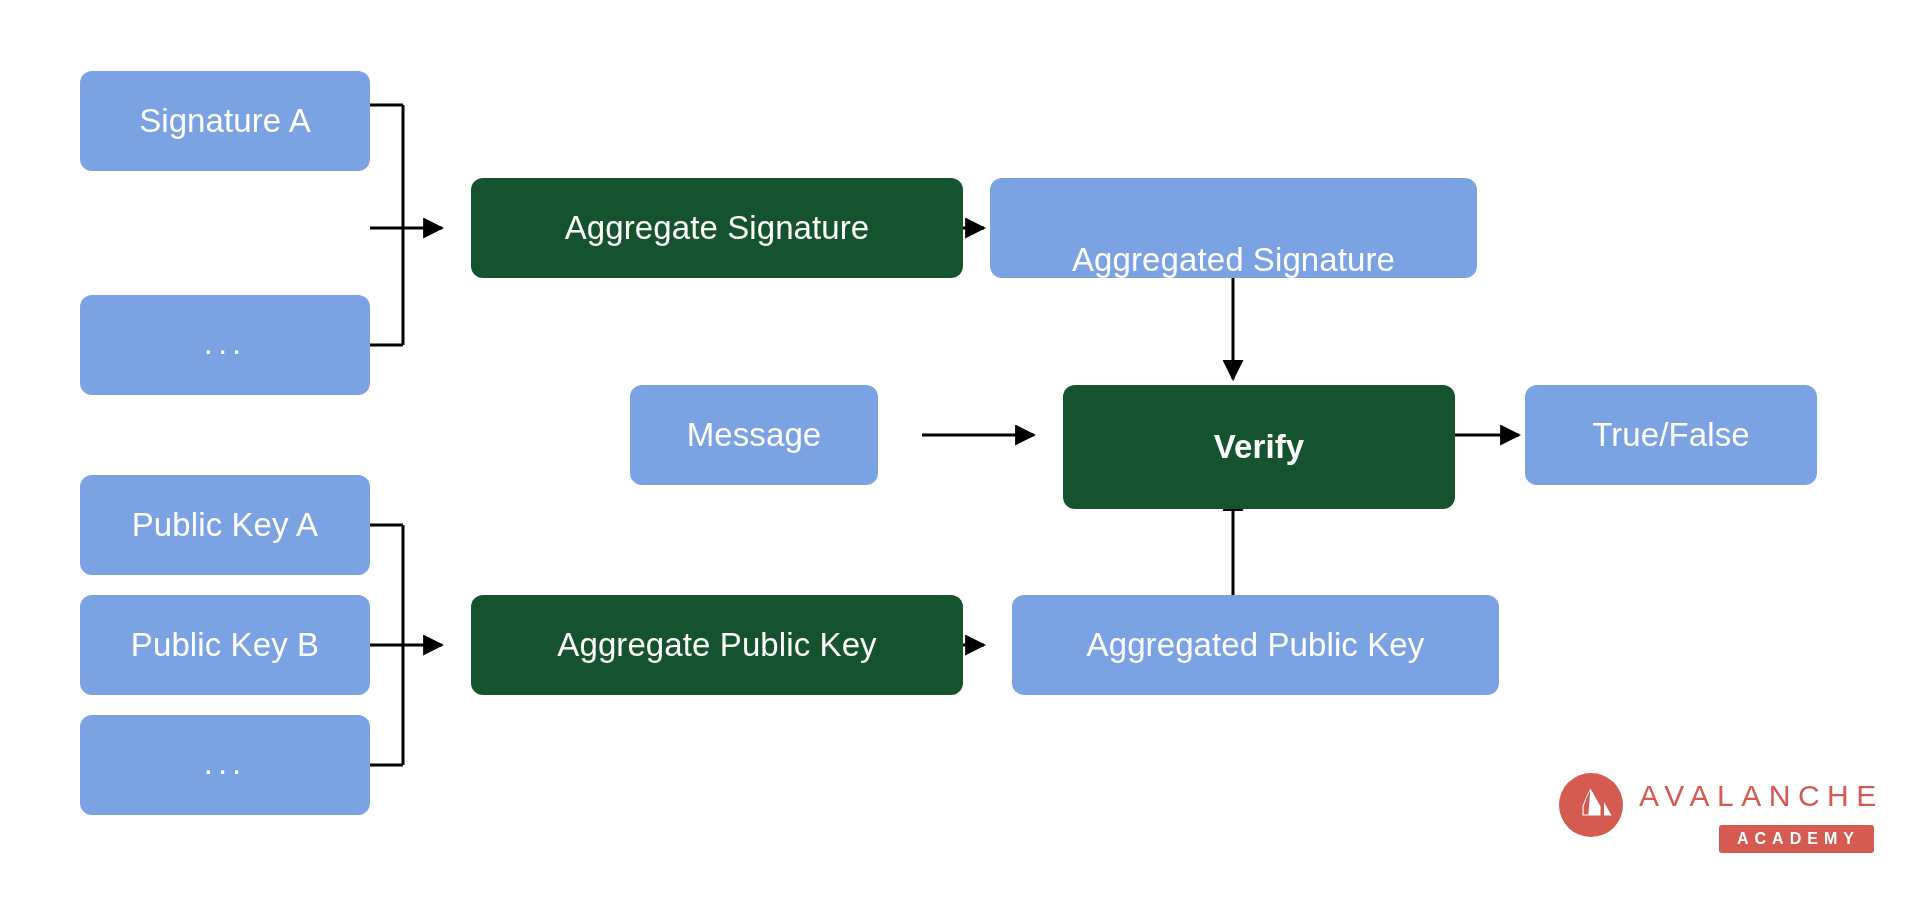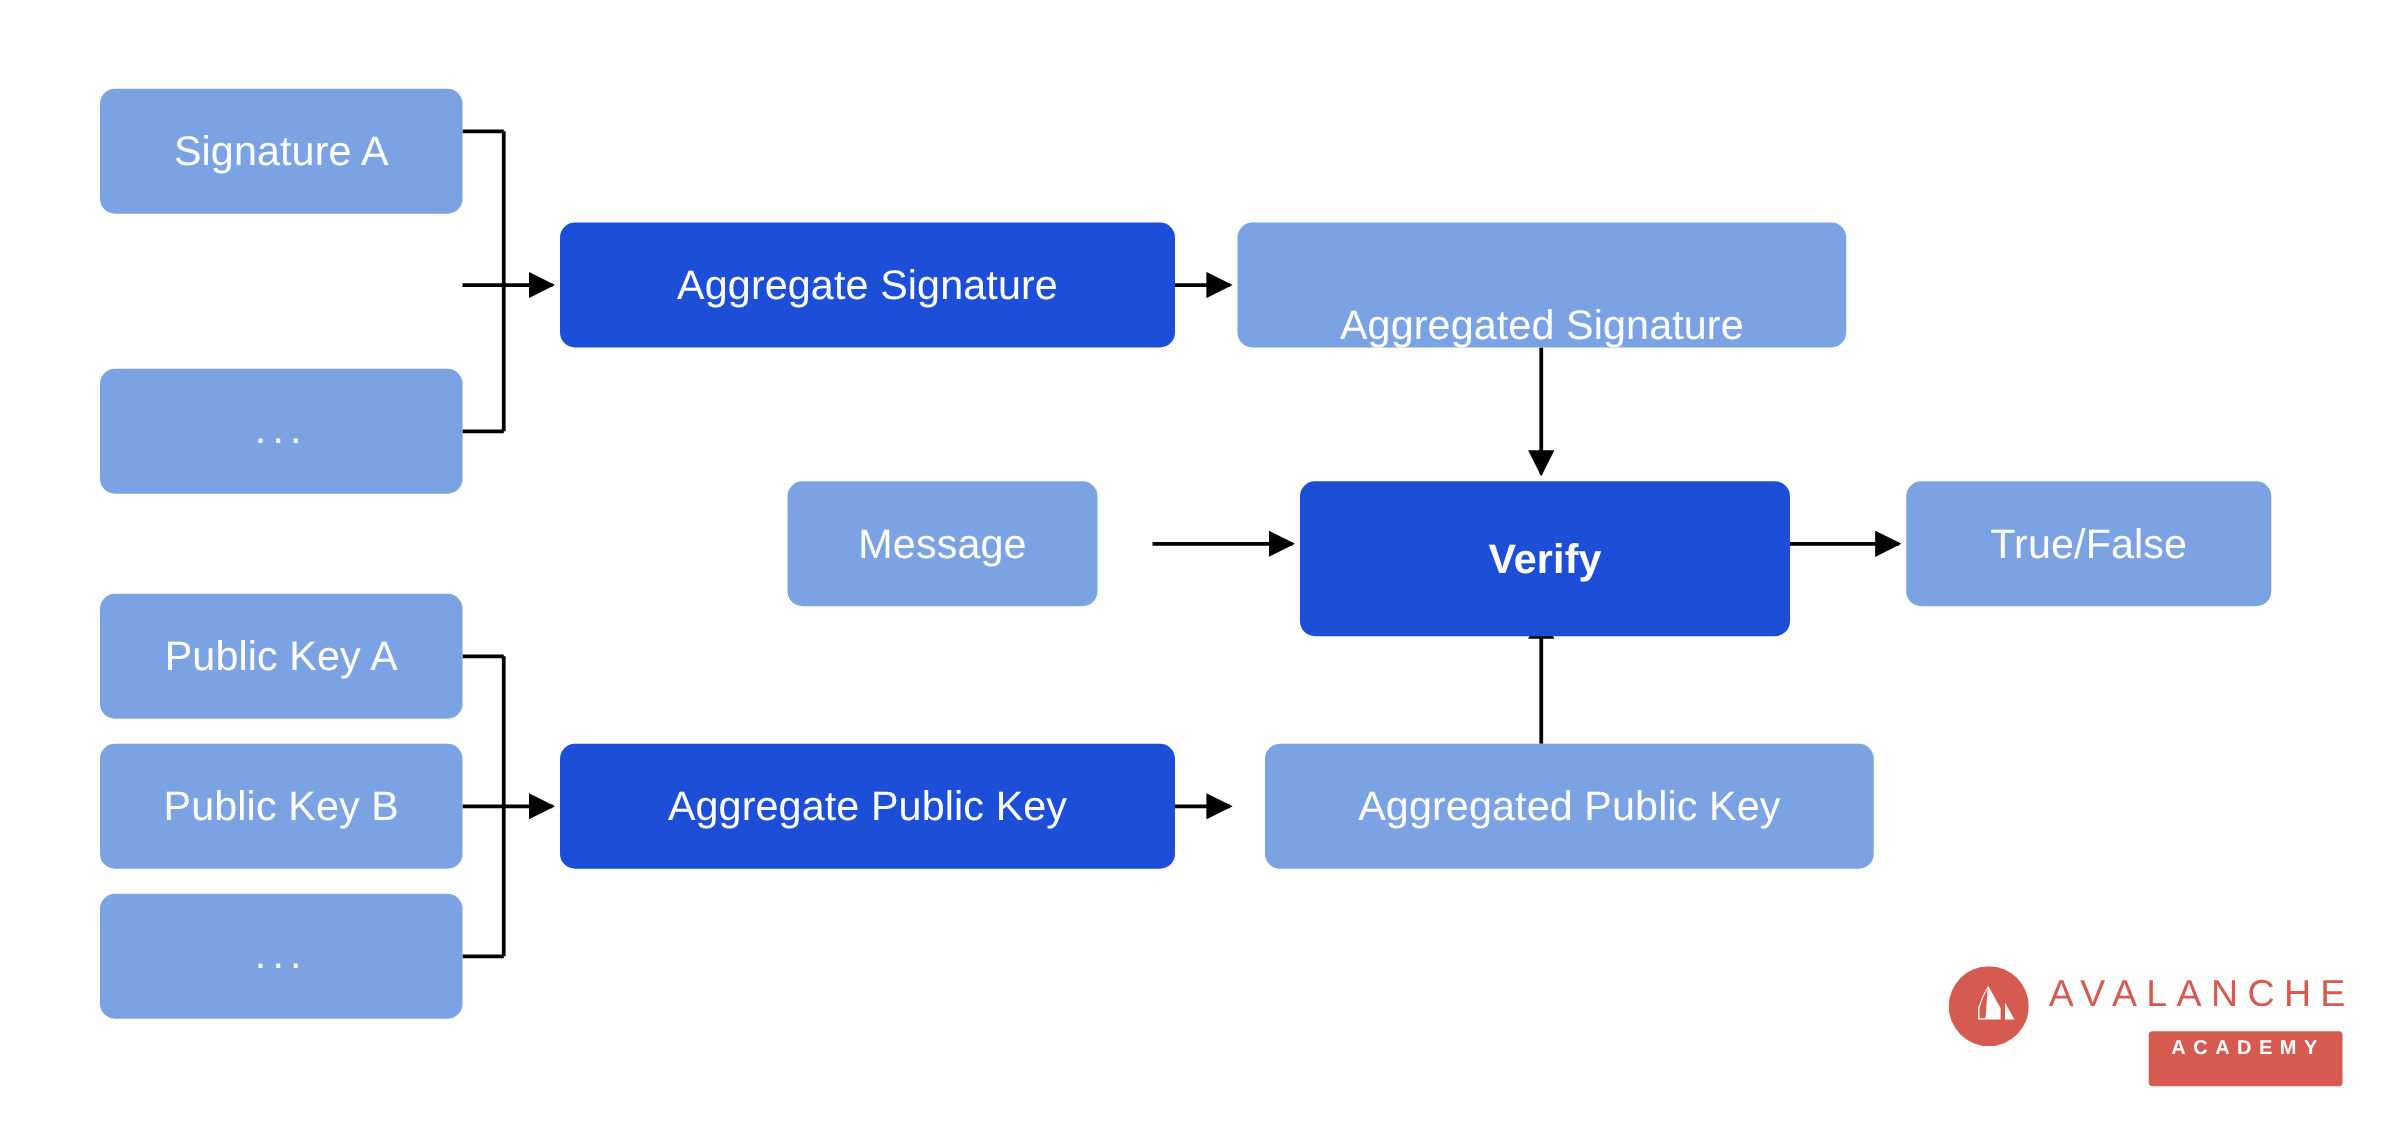--- a/index.html
+++ b/index.html
@@ -30,21 +30,21 @@
     color: #ffffff;
     font-size: 33px;
     line-height: 1.1;
     font-weight: 400;
     letter-spacing: 0.1px;
     text-align: center;
     white-space: nowrap;
     user-select: none;
   }
   .node.blue { background: #7ba3e3; }
-  .node.red  { background: #1d4ed8; }
+  .node.red  { background: #14532d; margin-left: 23px; }
   .node.bold { font-weight: 700; }
   .node.ellipsis {
     font-size: 33px;
     letter-spacing: 5px;
     padding-bottom: 4px;
   }
 
   
   #wires {
     position: absolute;
@@ -80,21 +80,21 @@
     font-weight: 400;
     line-height: 1;
     white-space: nowrap;
   }
   #logo .academy-chip {
     position: absolute;
     left: 160px;
     top: 56px;
     background: #d55a50;
     border-radius: 3px;
-    padding: 6px 14px 22px 18px;
+    padding: 6px 14px 6px 18px;
   }
   #logo .academy-chip span {
     display: block;
     font-size: 16px;
     letter-spacing: 6px;
     color: #ffffff;
     font-weight: 700;
     line-height: 1;
     white-space: nowrap;
   }

